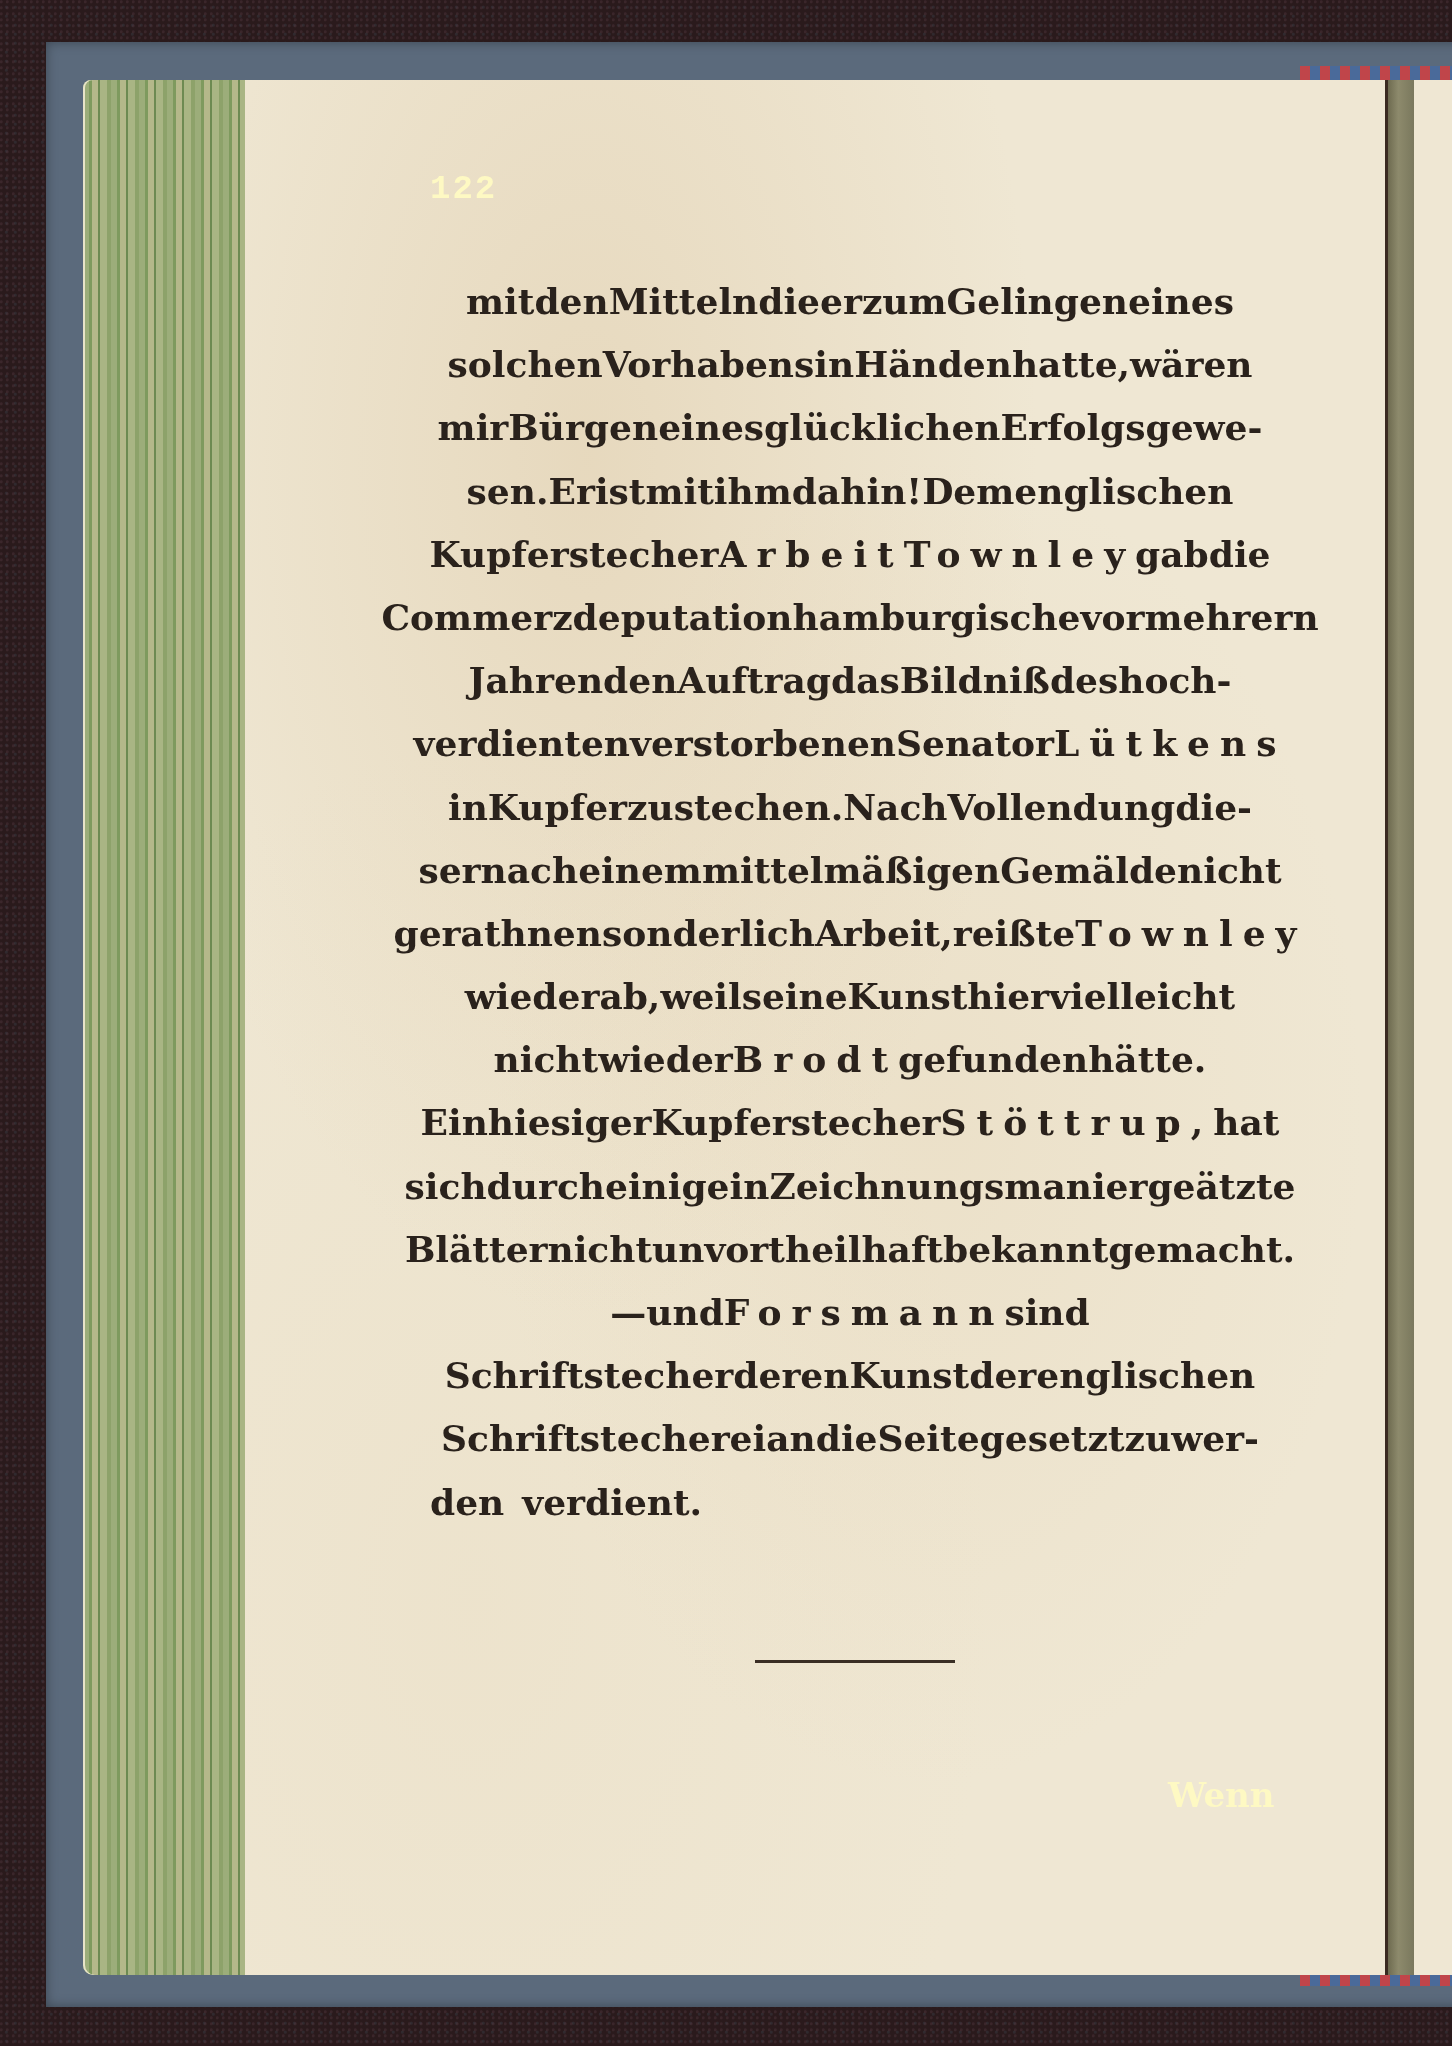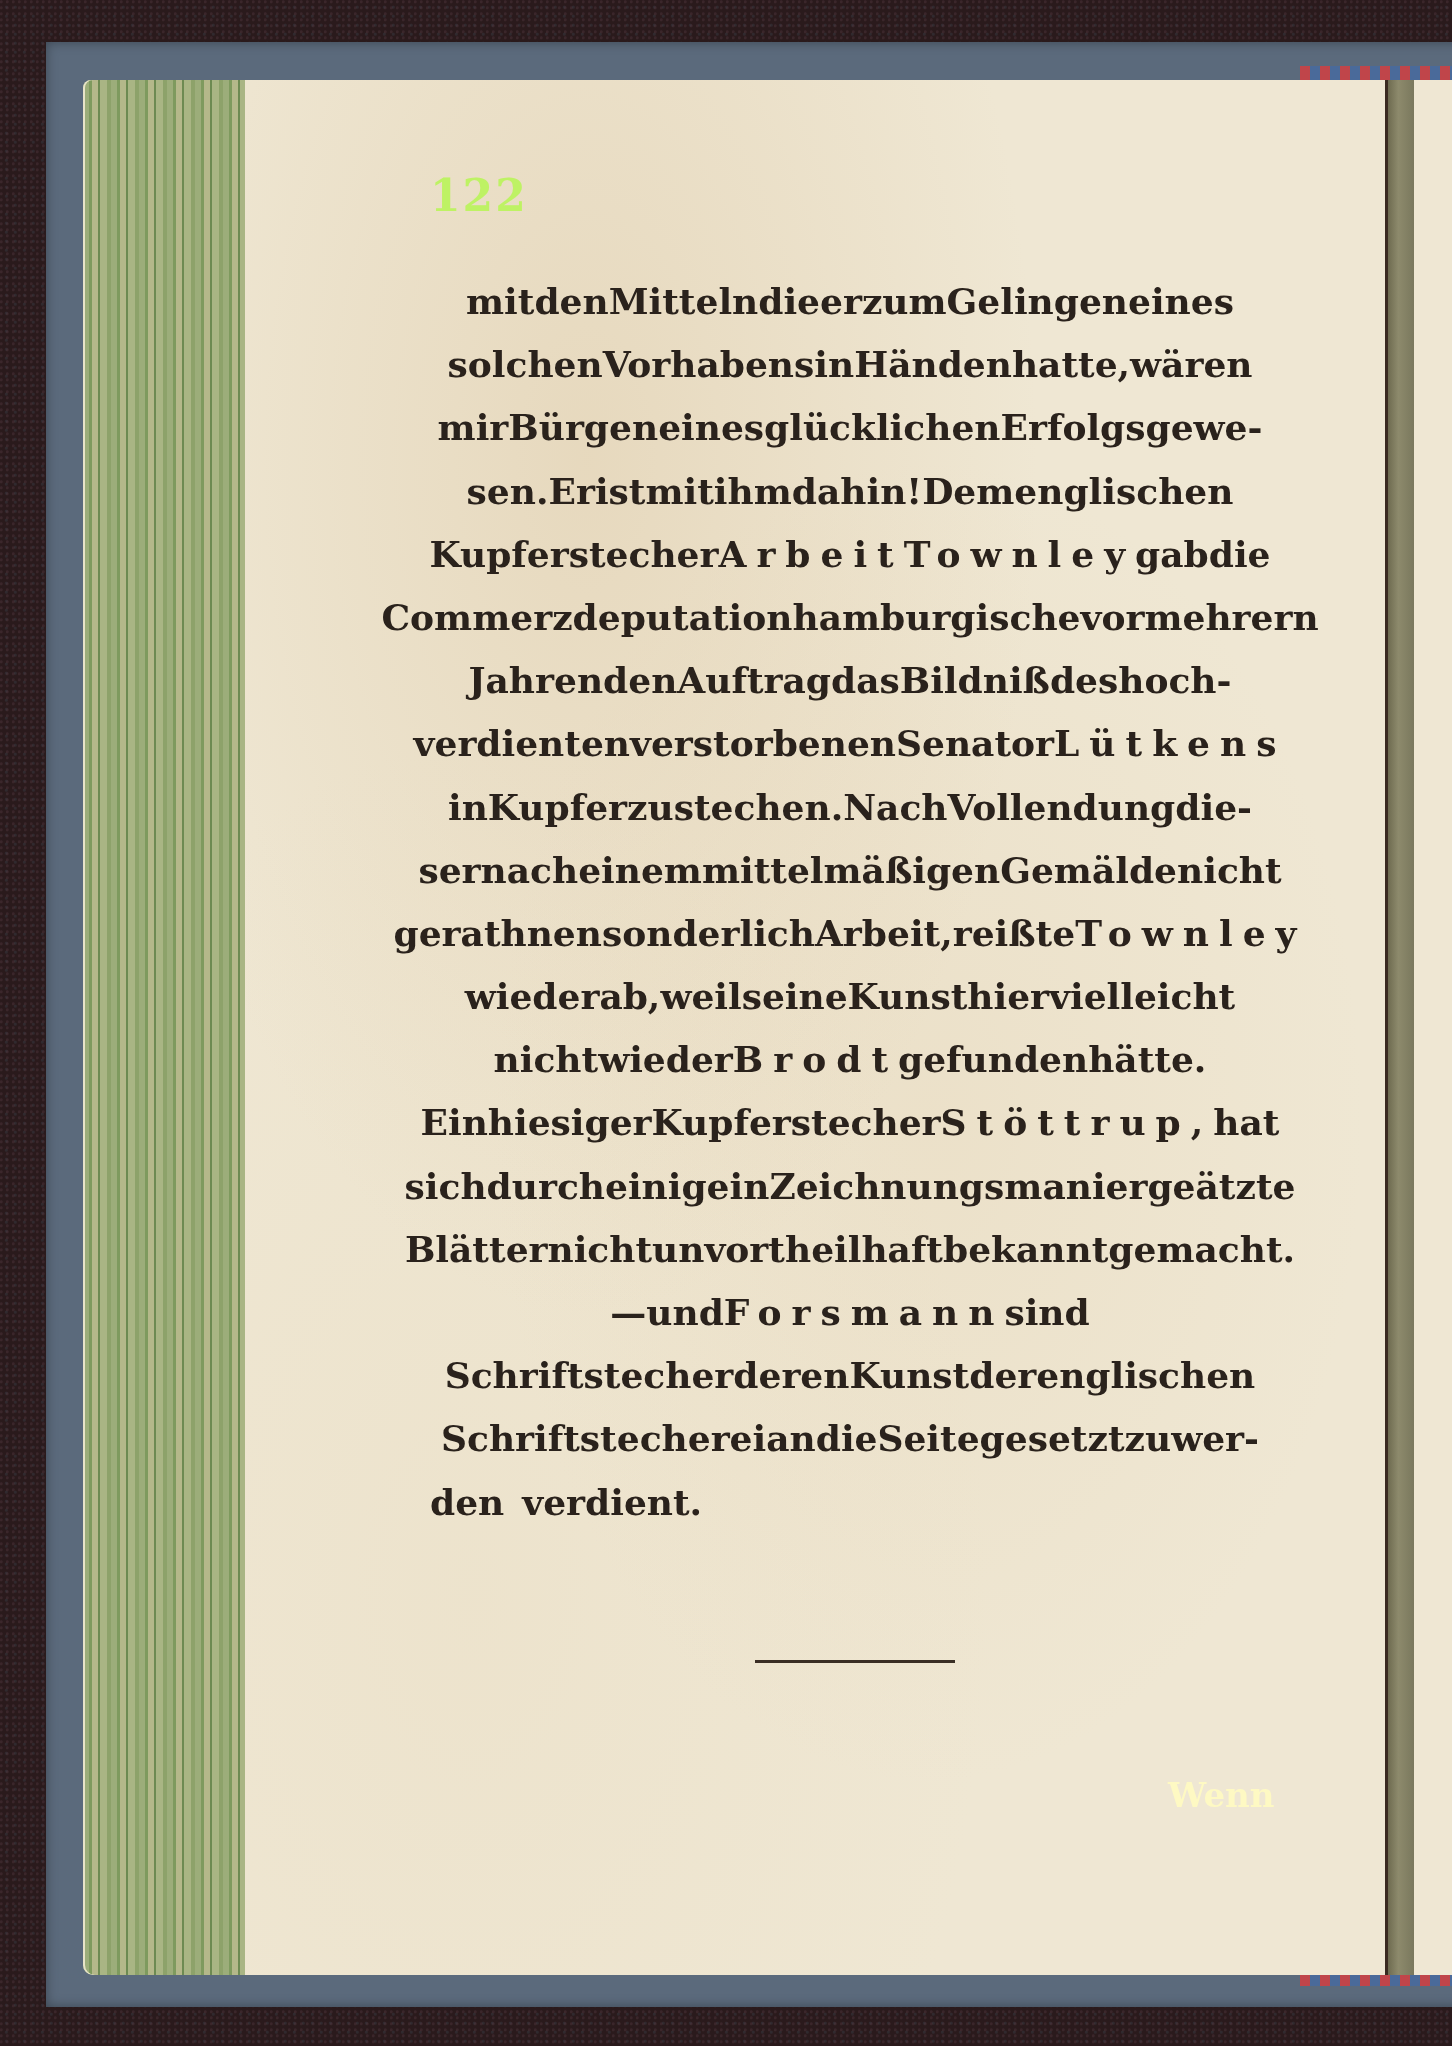--- a/index.html
+++ b/index.html
@@ -43,21 +43,21 @@
   .gutter {
     position:absolute; left:1388px; top:80px; width:26px; height:1895px;
     background: linear-gradient(90deg, #6e6b50, #8d8a6c 40%, #7a785d);
   }
   .next-page {
     position:absolute; left:1414px; top:80px; width:40px; height:1895px;
     background:#efe7d3;
   }
   .page-number {
     position:absolute; left:430px; top:170px;
-    font-size:44px; font-weight:bold; color:#bef264; letter-spacing:2px;
+    font-size:34px; font-weight:bold; color:#fef9c3; letter-spacing:2px;font-family:Liberation Mono, monospace;
   }
   .text-block {
     position:absolute; left:430px; top:270px; width:840px;
   }
   .line {
     display:flex; justify-content:center; align-items:baseline;
     height:63.2px; line-height:63px;
     font-family:"DejaVu Serif", serif; font-weight:bold;
     font-size:36px; color:#2a221c;
     white-space:nowrap;

